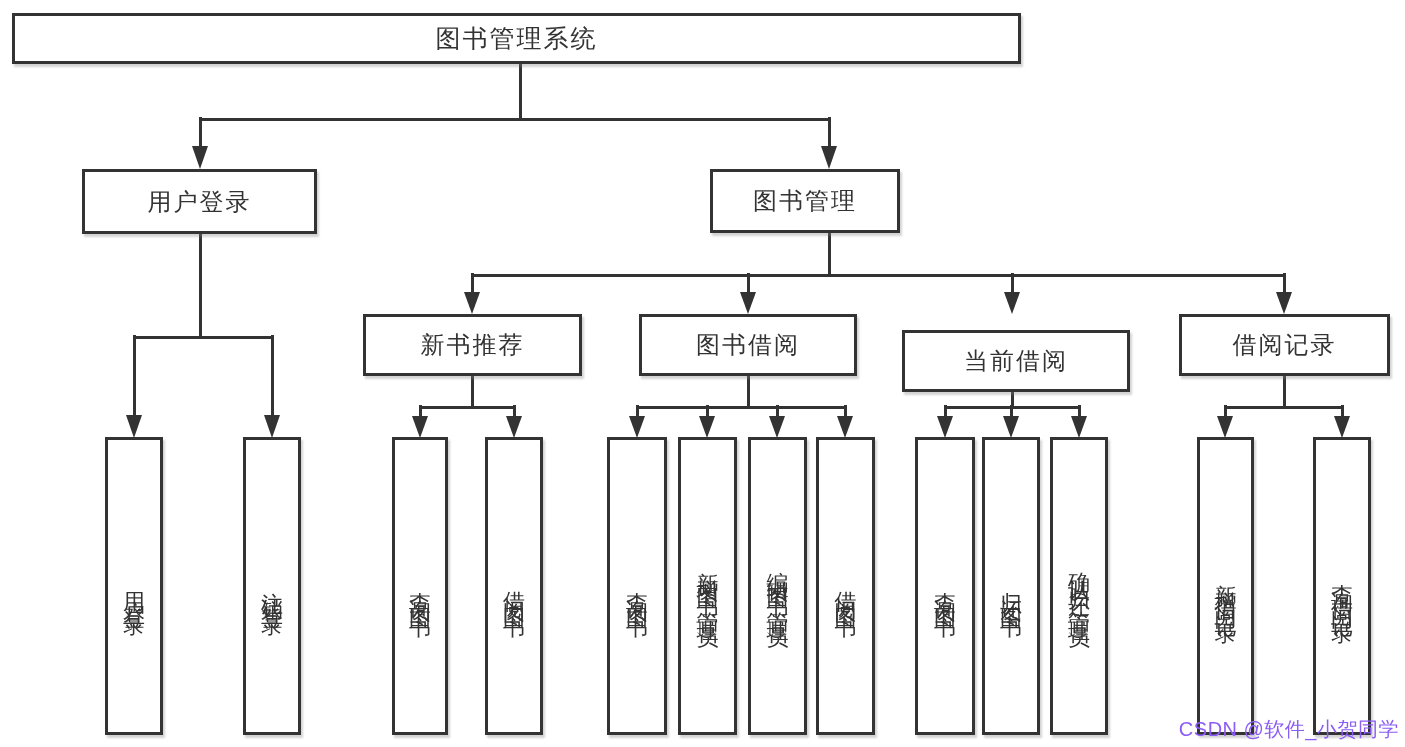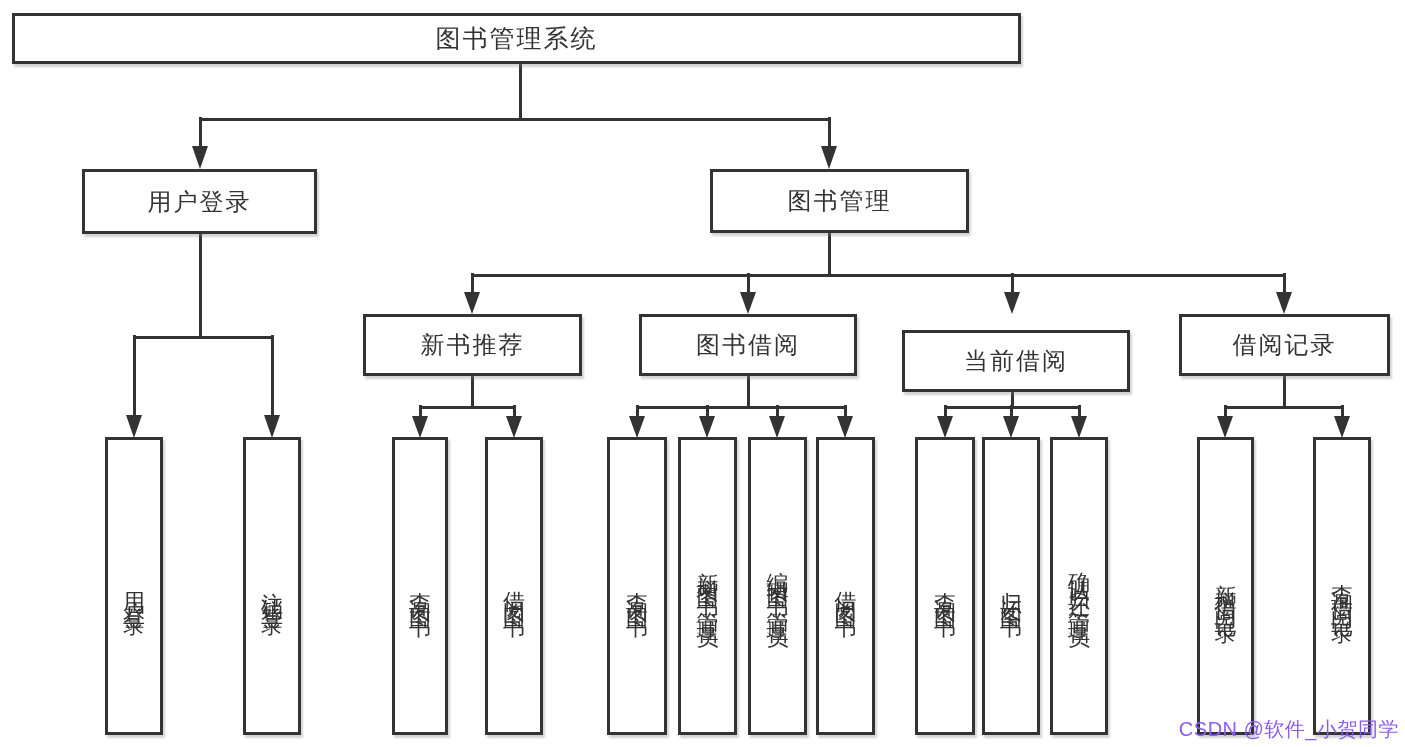--- a/index.html
+++ b/index.html
@@ -138,21 +138,21 @@
     </g>
   </svg>
 
   <div class="box h" style="left:12px;top:13px;width:1009px;height:51px">
     <span style="font-size:25px">图书管理系统</span>
   </div>
 
   <div class="box h" style="left:82px;top:169px;width:235px;height:65px">
     <span>用户登录</span>
   </div>
-  <div class="box h" style="left:710px;top:169px;width:259px;height:64px">
+  <div class="box h" style="left:710px;top:169px;width:190px;height:64px">
     <span>图书管理</span>
   </div>
 
   <div class="box h" style="left:363px;top:314px;width:219px;height:62px">
     <span>新书推荐</span>
   </div>
   <div class="box h" style="left:639px;top:314px;width:218px;height:62px">
     <span>图书借阅</span>
   </div>
   <div class="box h" style="left:902px;top:330px;width:228px;height:62px">

